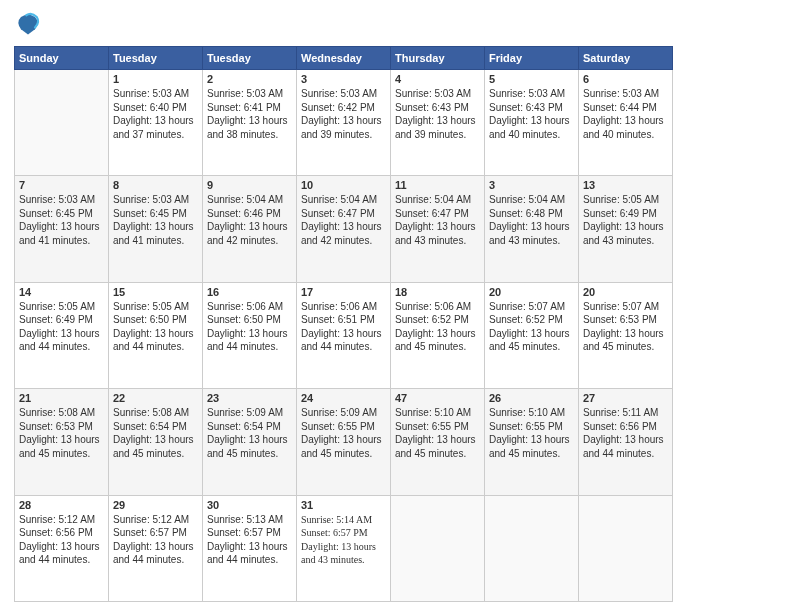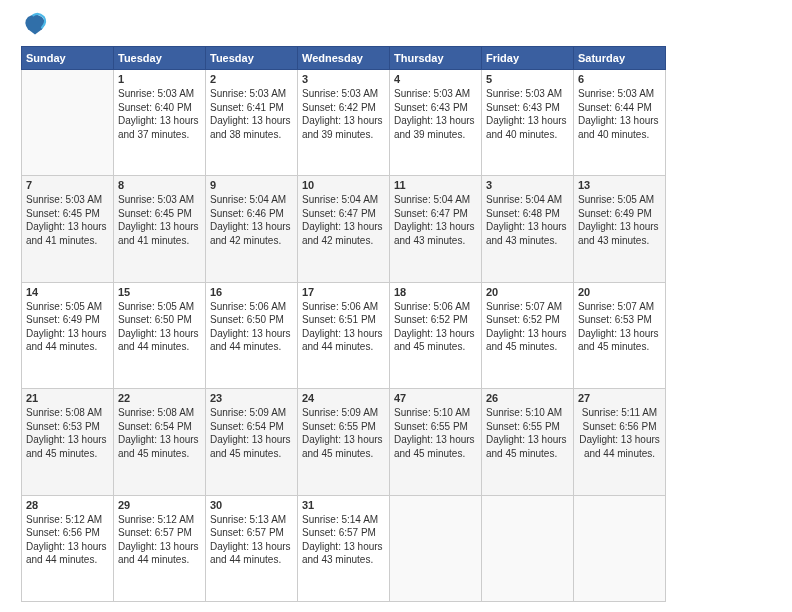--- a/index.html
+++ b/index.html
@@ -6,21 +6,21 @@
     body {
       width: 792px;
       height: 612px;
       font-family: Arial, sans-serif;
       background: #fff;
       overflow: hidden;
     }
     .page {
       width: 687px;
       height: 612px;
-      padding: 10px 21px;
+      padding: 10px 14px;
       display: flex;
       flex-direction: column;
     }
     .header {
       display: flex;
       justify-content: space-between;
       align-items: flex-start;
       margin-bottom: 8px;
     }
     .logo {
@@ -317,21 +317,21 @@
           </td>
           <td>
             <span class="day-num">26</span>
             <div class="day-info" style="white-space: pre-line;">Sunrise: 5:10 AM
 Sunset: 6:55 PM
 Daylight: 13 hours
 and 45 minutes.</div>
           </td>
           <td>
             <span class="day-num">27</span>
-            <div class="day-info" style="white-space: pre-line; text-align: center;">Sunrise: 5:11 AM
+            <div class="day-info" style="white-space: pre-line;">Sunrise: 5:11 AM
 Sunset: 6:56 PM
 Daylight: 13 hours
 and 44 minutes.</div>
           </td>
         </tr>
         <tr class="week-row">
           <td>
             <span class="day-num">28</span>
             <div class="day-info" style="white-space: pre-line;">Sunrise: 5:12 AM
 Sunset: 6:56 PM
@@ -347,21 +347,21 @@
           </td>
           <td>
             <span class="day-num">30</span>
             <div class="day-info" style="white-space: pre-line;">Sunrise: 5:13 AM
 Sunset: 6:57 PM
 Daylight: 13 hours
 and 44 minutes.</div>
           </td>
           <td>
             <span class="day-num">31</span>
-            <div class="day-info" style="white-space: pre-line;">Sunrise: 5:14 AM
+            <div class="day-info" style="white-space: pre-line; font-family: Liberation Serif, serif;">Sunrise: 5:14 AM
 Sunset: 6:57 PM
 Daylight: 13 hours
 and 43 minutes.</div>
           </td>
           <td class="empty"></td>
           <td class="empty"></td>
           <td class="empty"></td>
         </tr>
       </tbody>
   </table>

